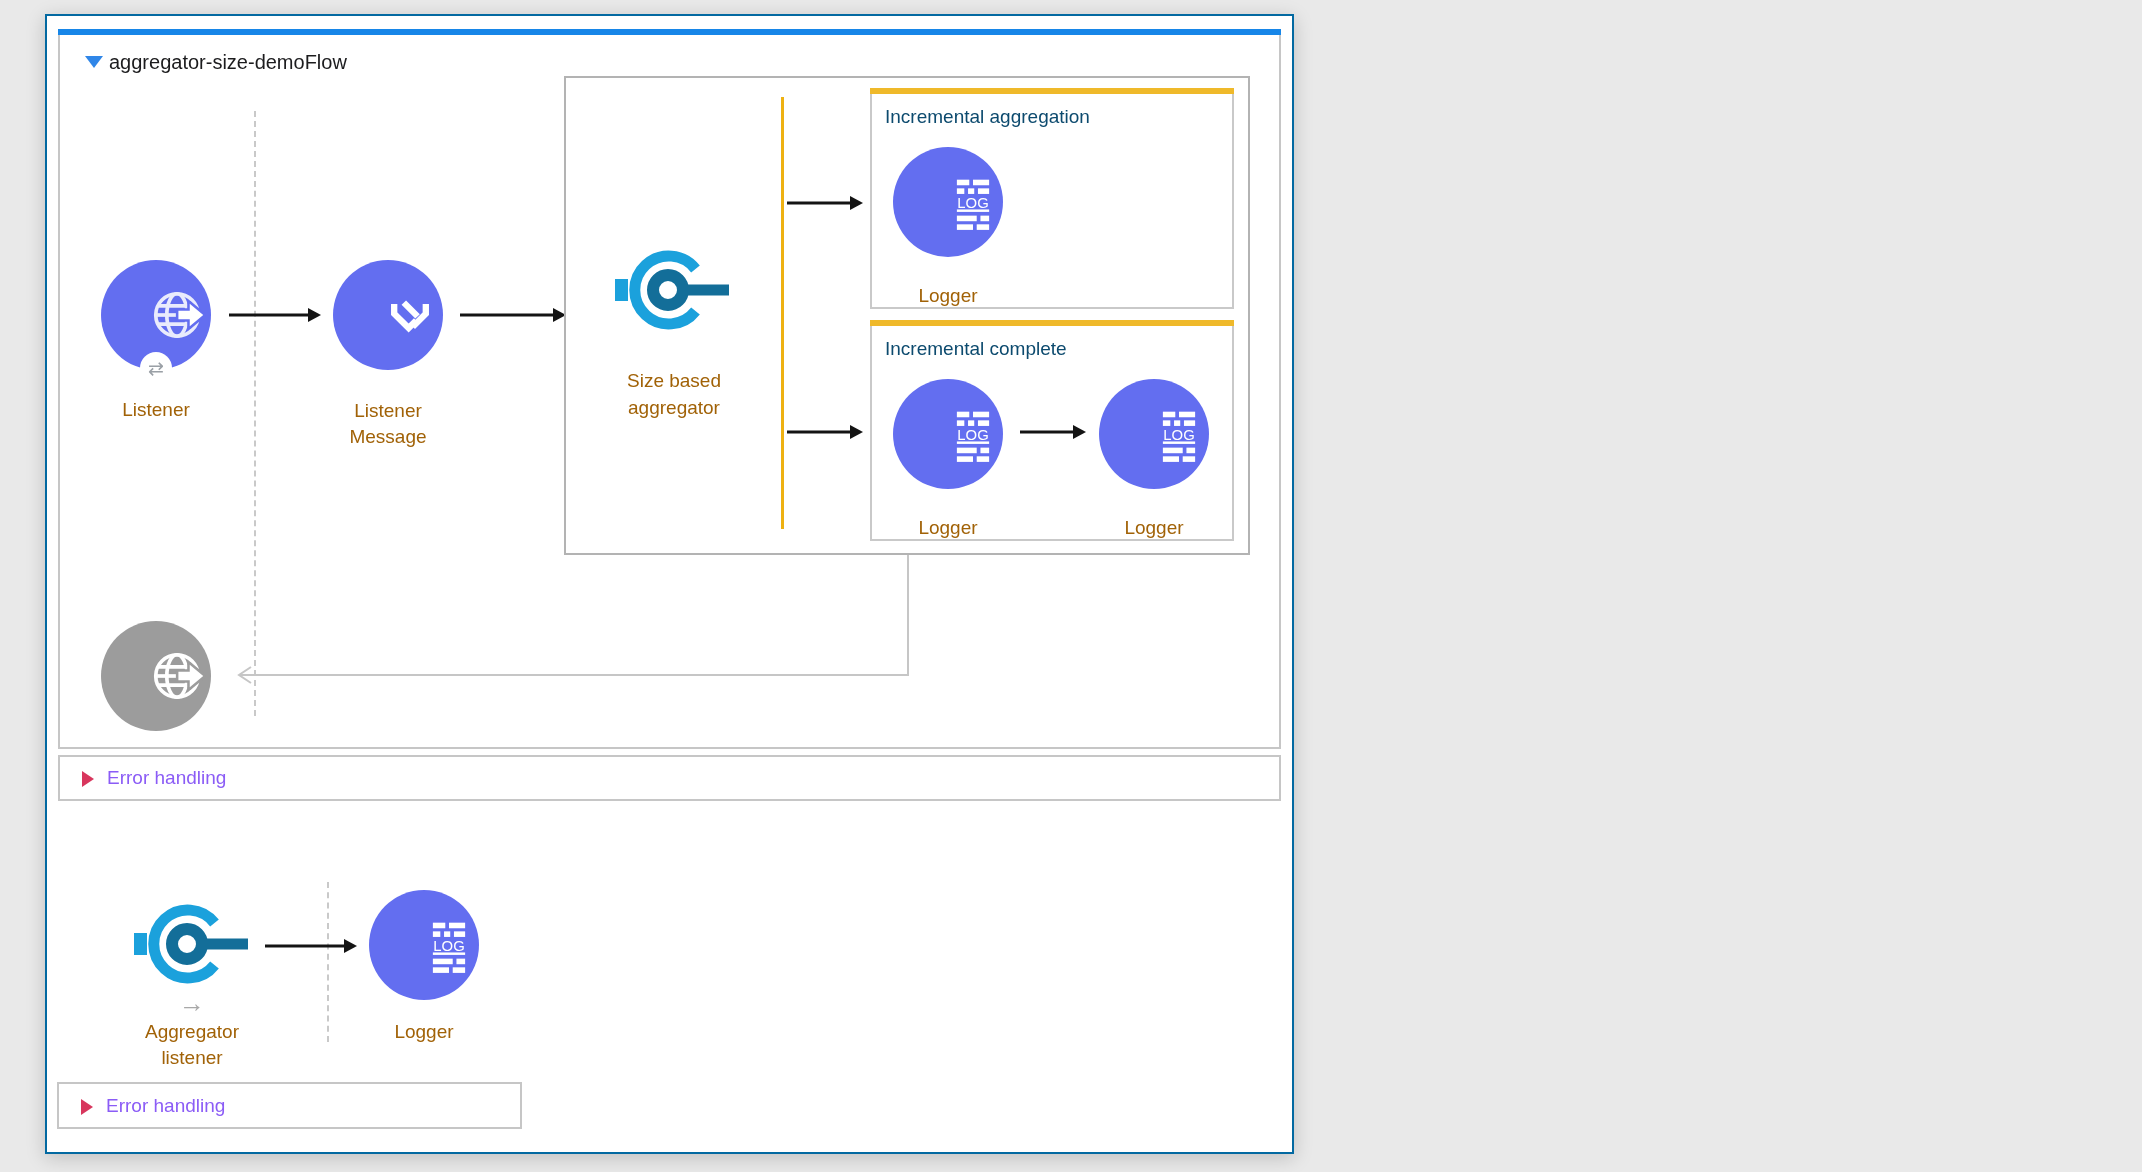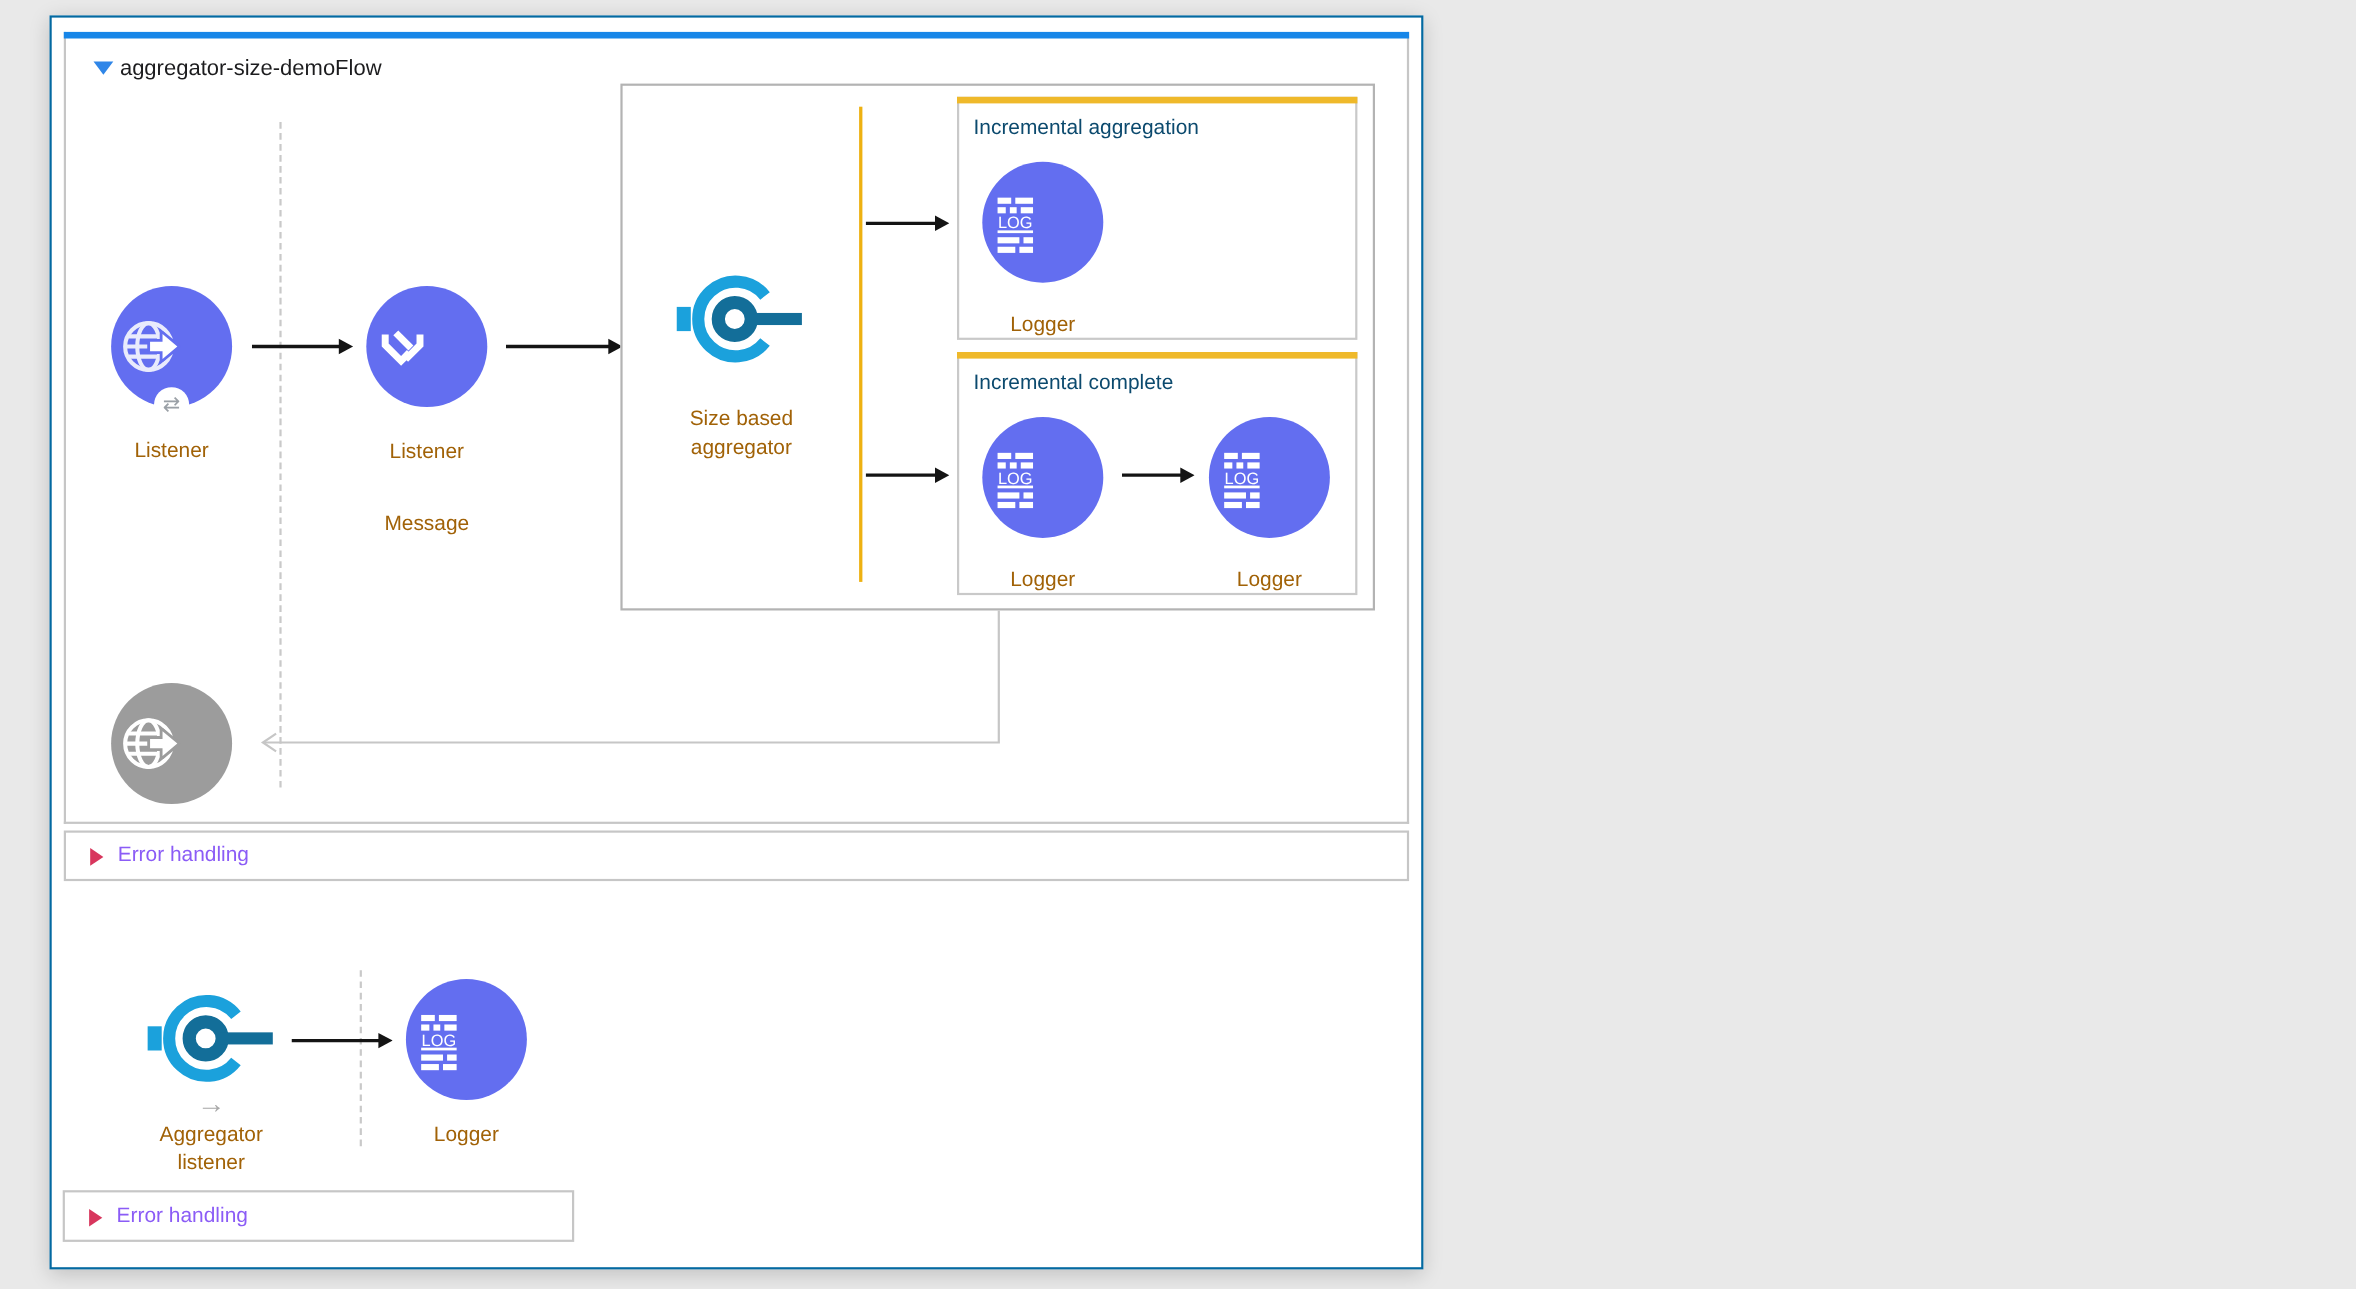--- a/index.html
+++ b/index.html
@@ -35,21 +35,21 @@
     position:absolute; width:0; height:0;
     border-top:8px solid transparent; border-bottom:8px solid transparent;
     border-left:12px solid #d8365d;
   }
   .errorbar {
     position:absolute; background:#ffffff; border:2px solid #c6c6c6;
   }
   .errorbar .label { position:absolute; left:47px; top:50%; transform:translateY(-50%); font-size:19px; color:#8b5cf6;}
   .node-circle {
     position:absolute; width:110px; height:110px; border-radius:50%;
-    display:flex; align-items:center; justify-content:flex-start;
+    display:flex; align-items:center; justify-content:flex-end;
   }
   .purple { background:#636ef0; }
   .grayed { background:#9c9c9c; }
   .node-label {
     position:absolute; width:240px; text-align:center;
     font-size:19px; line-height:26px; color:#a16207;
   }
   .vdash { position:absolute; width:0; border-left:2px dashed #c9c9c9; }
   .harrow { position:absolute; height:18px; }
   .scope-outer {
@@ -108,21 +108,21 @@
   <div class="node-circle purple" style="left:286px; top:244px;">
     <svg width="66" height="66" viewBox="0 0 48 48">
       <g stroke="#ffffff" stroke-width="4.6" fill="none">
         <path d="M12.5 16 V23 L23 33.5 L28.5 28"></path>
         <path d="M19.5 15 L29.5 25"></path>
         <path d="M35.5 16 V23 L26 32.5"></path>
       </g>
     </svg>
   </div>
   <div class="node-label" style="left:221px; top:382px;">Listener</div>
-  <div class="node-label" style="left:221px; top:408px;margin-top:40px;">Message</div>
+  <div class="node-label" style="left:221px; top:408px;">Message</div>
 
   <div class="harrow" style="left:413px; top:290px;">
     <svg width="106" height="18">
         <line x1="0" y1="9" x2="94" y2="9" stroke="#141414" stroke-width="3"></line>
         <polygon points="93,2 106,9 93,16" fill="#141414"></polygon>
       </svg>
   </div>
 
   <div class="scope-outer" style="left:517px; top:60px; width:686px; height:479px;"></div>
 

